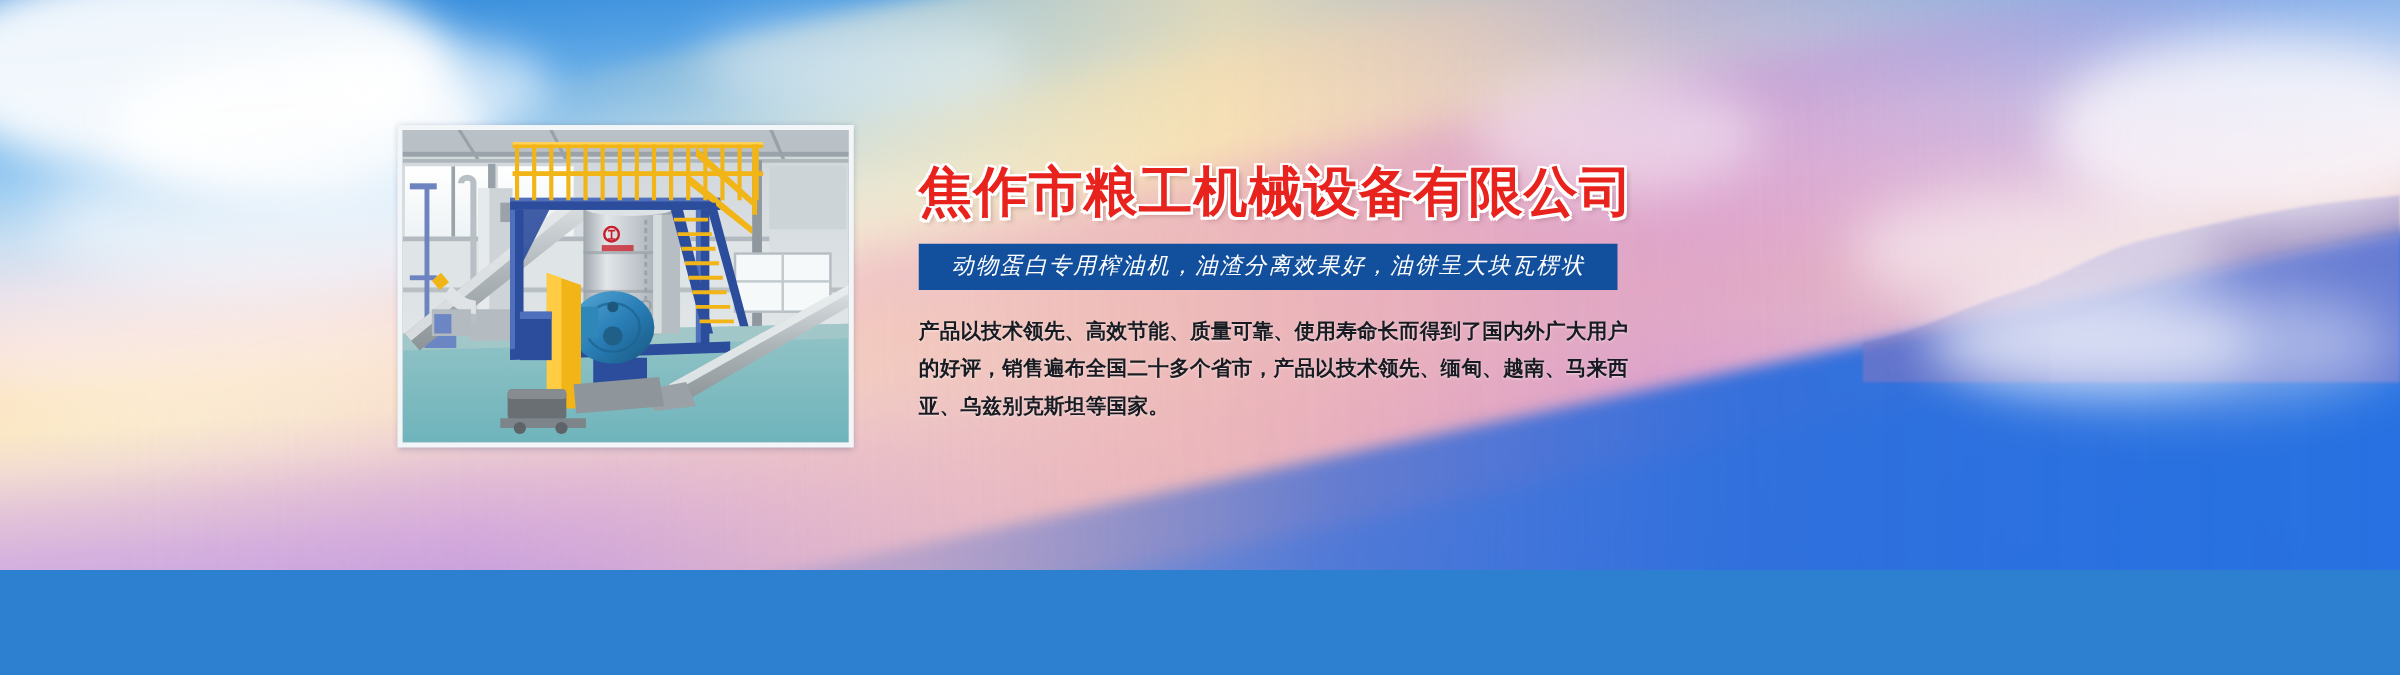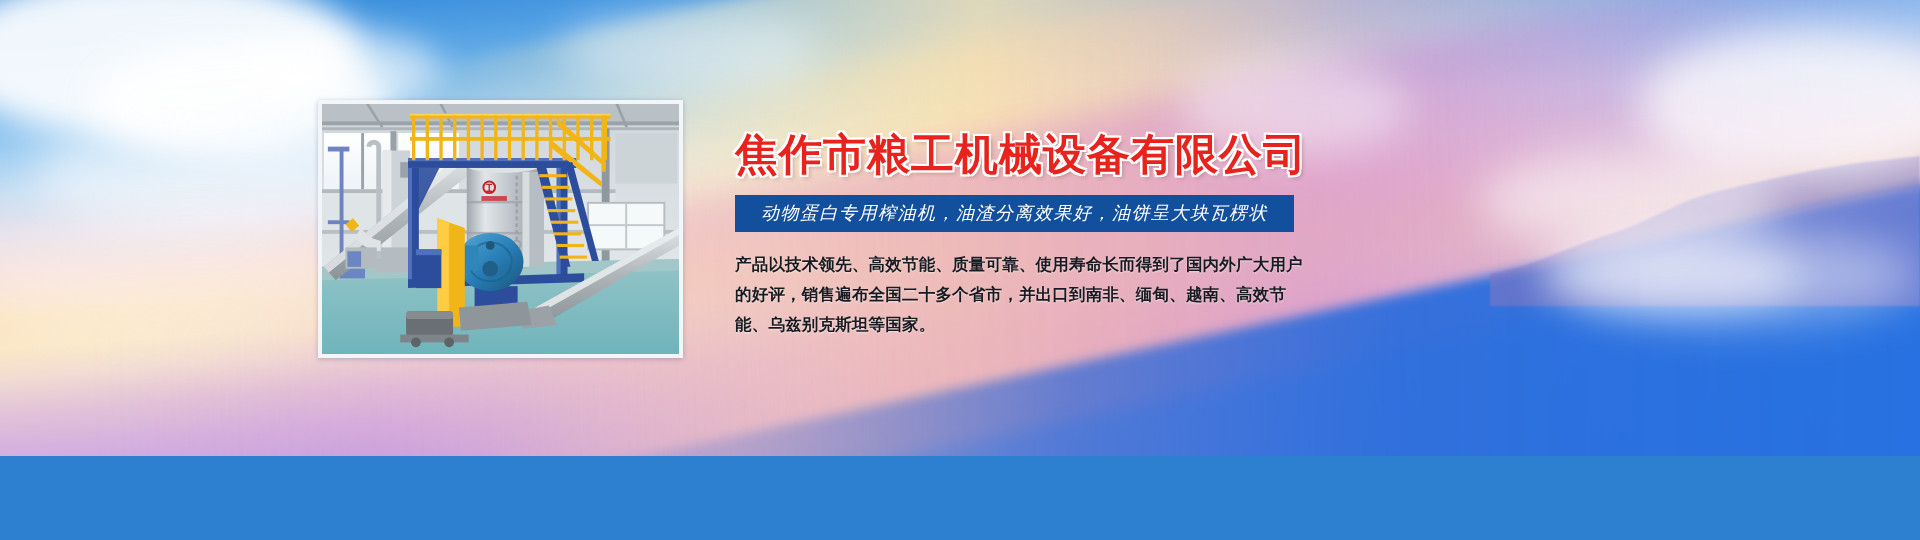--- a/index.html
+++ b/index.html
@@ -333,16 +333,16 @@
     </div>
   </div>
 
   <div class="copy">
     <h1 class="company-title">焦作市粮工机械设备有限公司</h1>
 
     <div class="tagline-bar">
       <span class="tagline">动物蛋白专用榨油机，油渣分离效果好，油饼呈大块瓦楞状</span>
     </div>
 
-    <p class="blurb">产品以技术领先、高效节能、质量可靠、使用寿命长而得到了国内外广大用户的好评，销售遍布全国二十多个省市，并出口到南非、缅甸、越南、高效节能、乌兹别克斯坦等国家。</p>
+    <p class="blurb">产品以技术领先、高效节能、质量可靠、使用寿命长而得到了国内外广大用户的好评，销售遍布全国二十多个省市，产品以技术领先、缅甸、越南、马来西亚、乌兹别克斯坦等国家。</p>
   </div>
 
 </div>
 
 </body></html>

